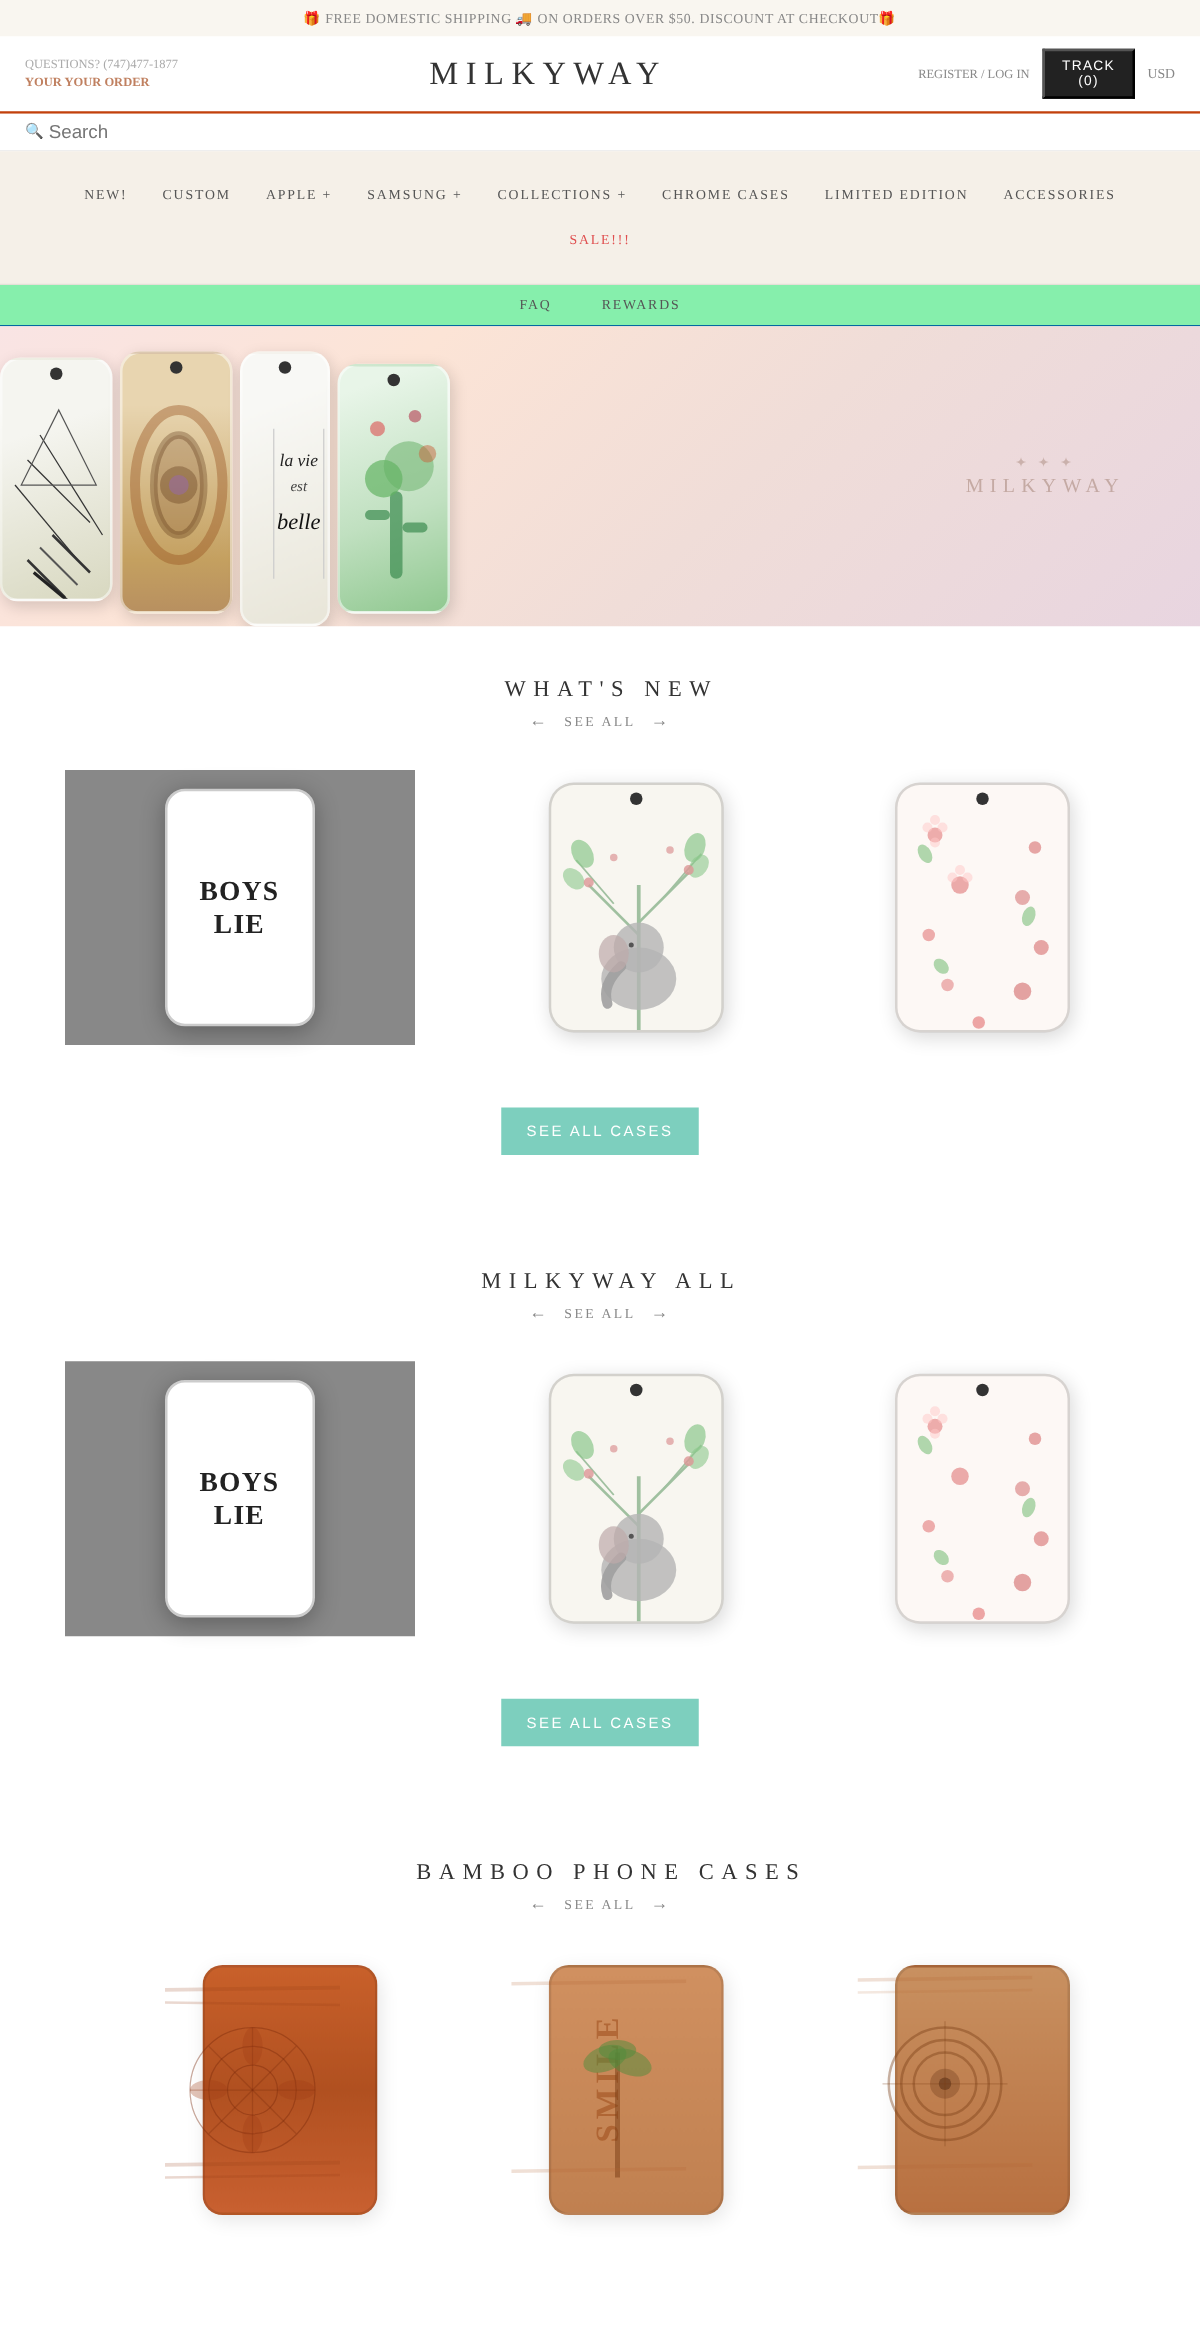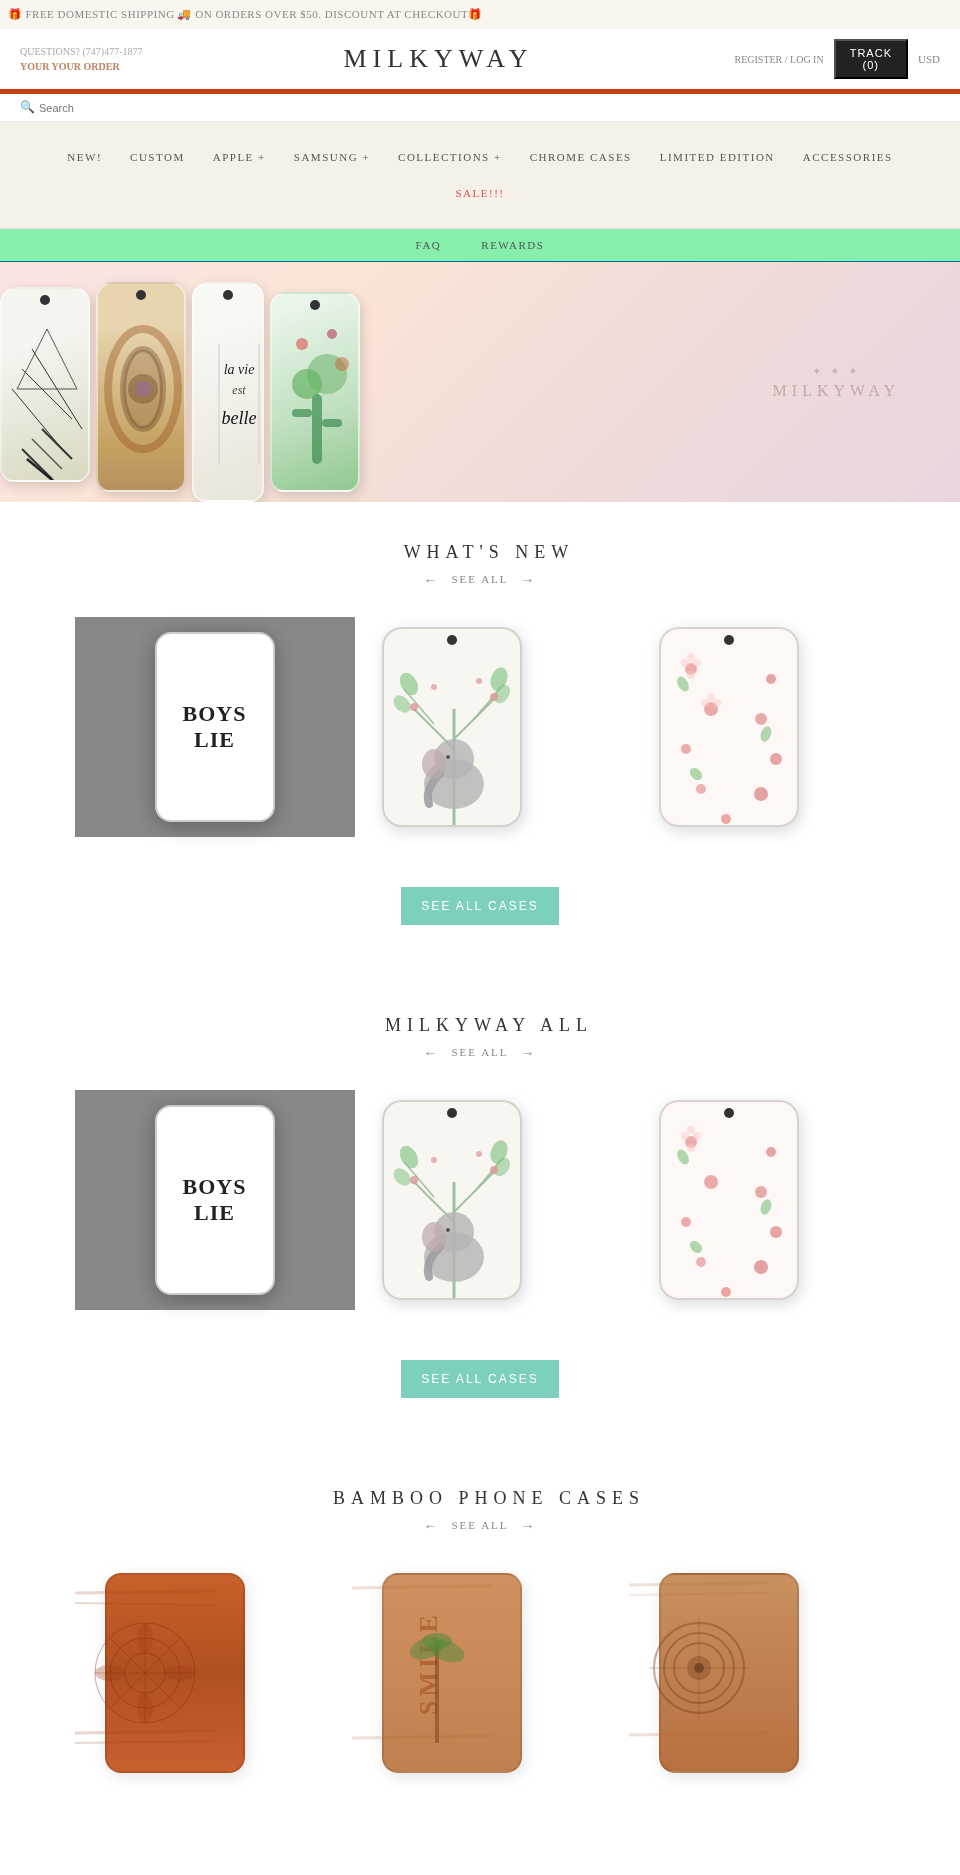--- a/index.html
+++ b/index.html
@@ -1,34 +1,34 @@
 <!DOCTYPE html>
 <html><head>
   <meta charset="utf-8">
   <style>
     * { margin: 0; padding: 0; box-sizing: border-box; }
     body { font-family: 'Georgia', serif; background: #fff; width: 960px; overflow-x: hidden; }
 
     
     .top-banner {
       background: #f9f6f0;
-      text-align: left;
+      text-align: center;
       padding: 8px;
       font-size: 11px;
       color: #888;
       letter-spacing: 0.5px;
     }
 
     
     .header {
       display: flex;
       align-items: center;
       justify-content: space-between;
       padding: 10px 20px;
-      border-bottom: 5px solid #c2410c;
+      border-bottom: 2px solid #c2410c;
     }
     .header-left {
       font-size: 10px;
       color: #aaa;
       line-height: 1.5;
     }
     .header-left a {
       color: #c08060;
       text-decoration: none;
       font-weight: bold;
@@ -145,21 +145,21 @@
     .product-grid {
       display: flex;
       justify-content: center;
       gap: 20px;
       padding: 20px 40px;
     }
     .product-card {
       width: 257px;
       display: flex;
       flex-direction: column;
-      align-items: flex-start;
+      align-items: flex-end;
     }
     .product-image-box {
       width: 200px;
       height: 220px;
       display: flex;
       align-items: center;
       justify-content: center;
       position: relative;
     }
 
@@ -284,21 +284,21 @@
       <span>TRACK</span><br>
       <span>(0)</span>
     </button>
     <span style="cursor:pointer;font-size:11px;color:#888;">USD</span>
   </div>
 </div>
 
 <div style="padding: 6px 20px; border-bottom: 1px solid #eee; background:#fff;">
   <div class="search-bar">
     <span style="font-size:12px;">🔍</span>
-    <input type="text" style="border: none; outline: none; font-size: 11px; color: rgb(136, 136, 136); width: 120px;" placeholder="Search">
+    <input type="text" style="border: none; outline: none; font-size: 15px; color: rgb(136, 136, 136); width: 120px;" placeholder="Search">
   </div>
 </div>
 
 <nav class="nav">
   <span class="nav-item">NEW!</span>
   <span class="nav-item">CUSTOM</span>
   <span class="nav-item">APPLE +</span>
   <span class="nav-item">SAMSUNG +</span>
   <span class="nav-item">COLLECTIONS +</span>
   <span class="nav-item">CHROME CASES</span>

